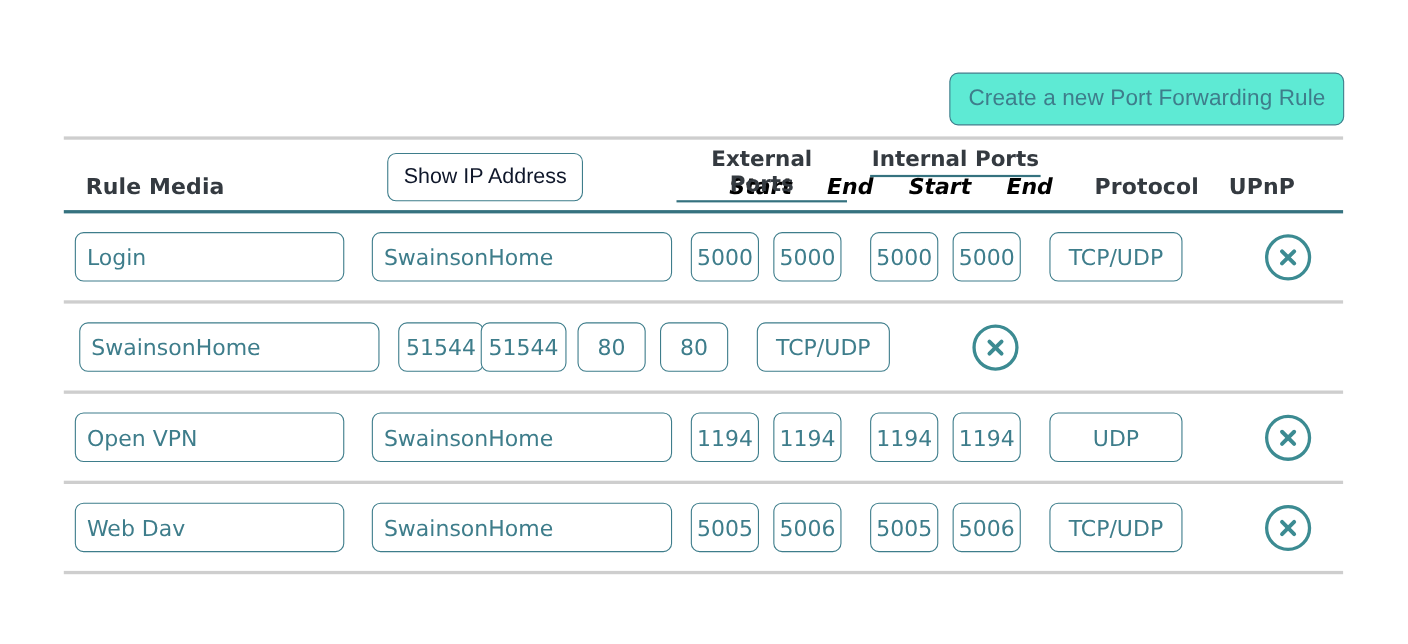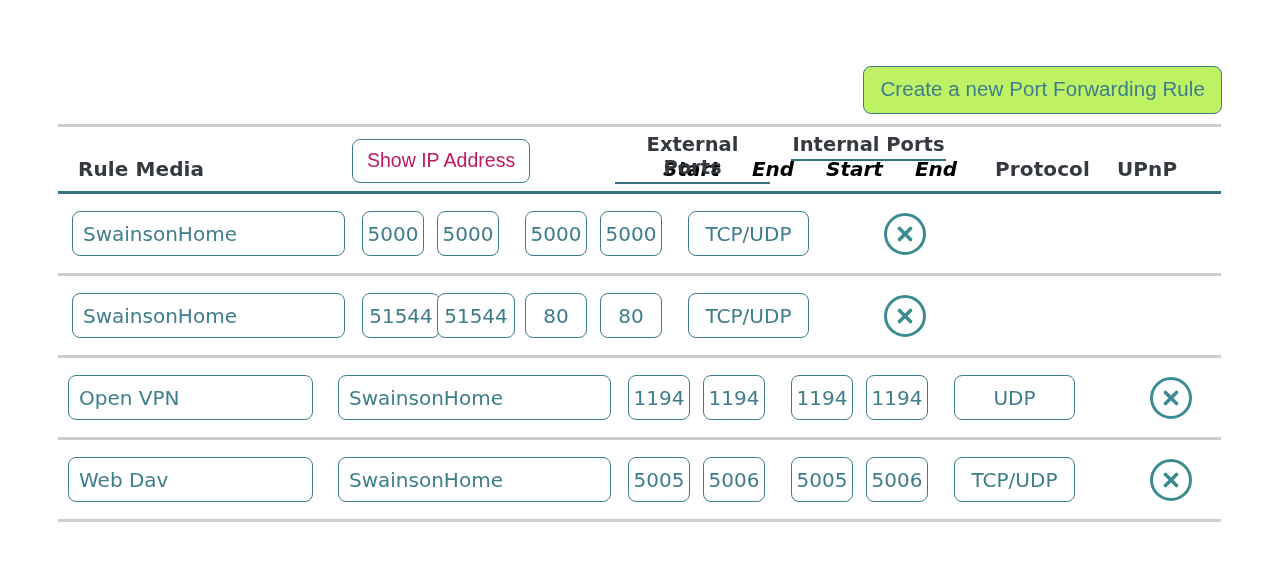--- a/index.html
+++ b/index.html
@@ -29,21 +29,21 @@
     left: 0;
     right: 58px;
     display: flex;
     justify-content: flex-end;
   }
   .create-btn {
     display: inline-block;
     border: 1.6px solid #3e7d8b;
     border-radius: 8px;
     color: #3e7d8b;
-    background: #bef264;
+    background: #5eead4;
     font-size: 20.5px;
     line-height: 1;
     padding: 12px 16px 13px 16px;
     letter-spacing: 0.1px;
     cursor: pointer;
     white-space: nowrap;
   }
 
   
   .table {
@@ -98,21 +98,21 @@
 
   .showip-wrap {
     display: flex;
     align-items: flex-end;
     padding-left: 8px;
     padding-bottom: 2px;
   }
   .showip-btn {
     border: 1.6px solid #3e7d8b;
     border-radius: 8px;
-    color: #be185d;
+    color: #0f172a;
     background: #ffffff;
     font-size: 19.5px;
     line-height: 1;
     padding: 11px 14px 12px 14px;
     cursor: pointer;
     white-space: nowrap;
   }
 
   .group-head {
     position: absolute;
@@ -227,20 +227,23 @@
       <div class="col-iport-e sub-head">End</div>
 
       <div class="col-proto hdr-label hdr-proto">Protocol</div>
       <div class="col-upnp hdr-label hdr-upnp">UPnP</div>
     </div>
 
     <div class="header-rule"></div>
 
     <div id="rows-container">
         <div class="row data-row">
+          <div class="col-name">
+            <div class="field text f-name">Login</div>
+          </div>
           <div class="col-ip">
             <div class="field text f-ip">SwainsonHome</div>
           </div>
           <div class="col-eport-s">
             <div class="field num f-port">5000</div>
           </div>
           <div class="col-eport-e">
             <div class="field num f-port">5000</div>
           </div>
           <div class="col-iport-s">

